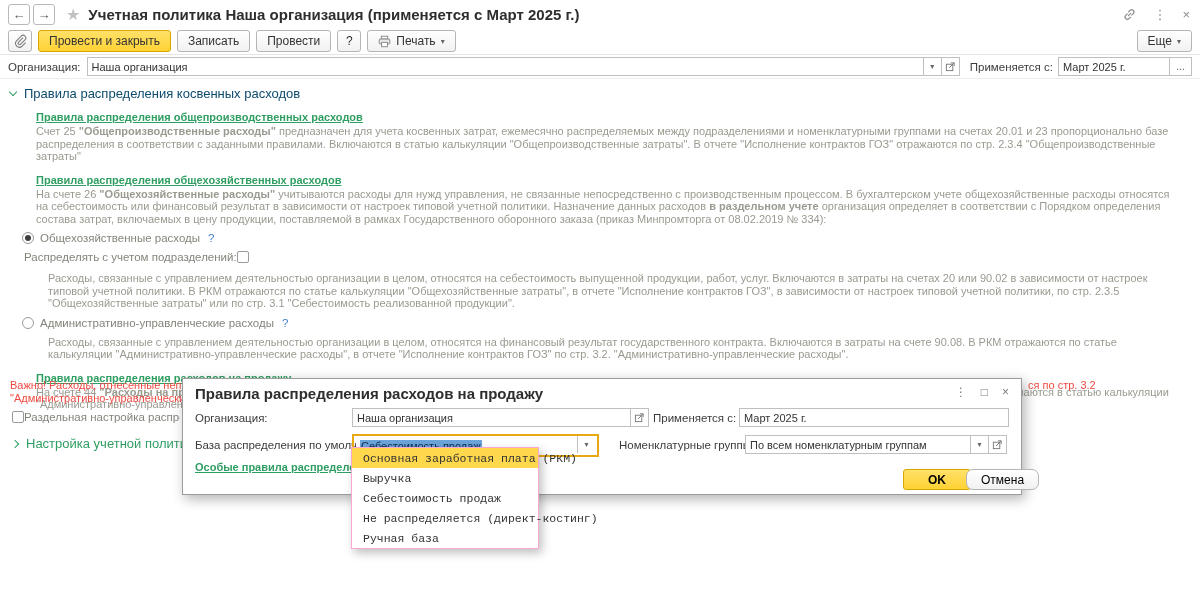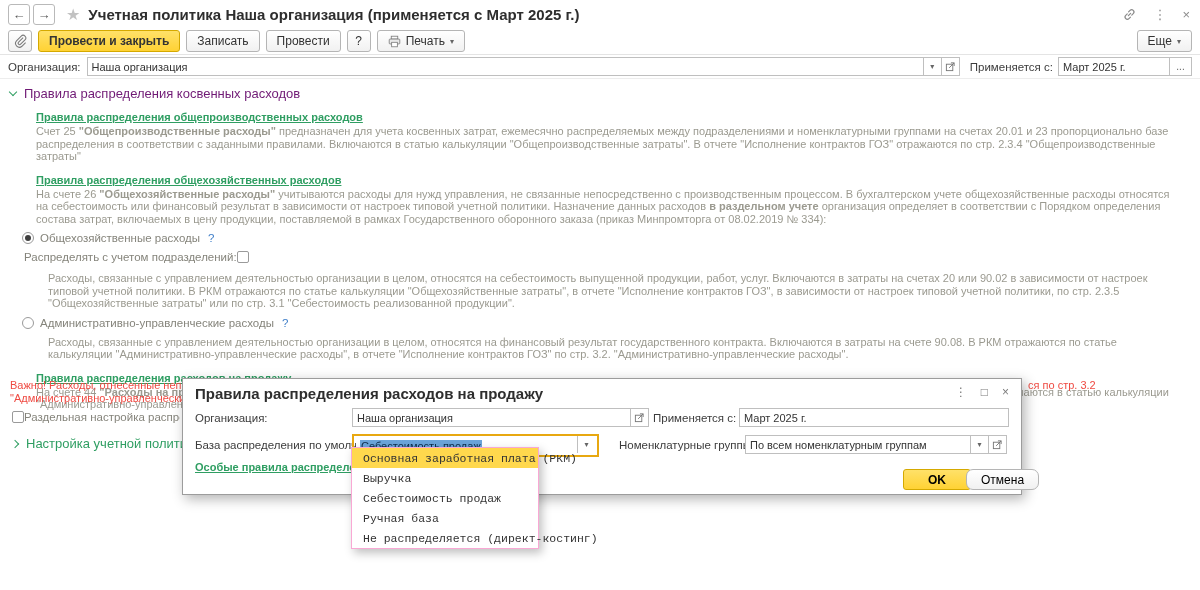--- a/index.html
+++ b/index.html
@@ -21,38 +21,38 @@
   .titlebar .spacer, .toolbar .spacer { flex:1; }
   .winicons { display:flex; align-items:center; gap:16px; color:#8b8b8b; }
   .winicons .ic { cursor:pointer; font-size:13px; line-height:1; }
   
   .toolbar { height:27px; display:flex; align-items:center; gap:6px; padding:0 8px; border-bottom:1px solid #e4e4e4; }
   .btn {
     display:inline-flex; align-items:center; justify-content:center; gap:5px;
     height:22px; padding:0 10px; border:1px solid #b5b5b5; border-radius:3px;
     background:linear-gradient(#ffffff,#f1f1f1); font-size:12px; color:#333; cursor:pointer; white-space:nowrap;
   }
-  .btn.primary { background:linear-gradient(#ffe169,#ffd234); border-color:#d5a900; font-weight:bold; }
+  .btn.primary { background:linear-gradient(#ffe169,#ffd234); border-color:#d5a900; font-weight:normal; }
   .btn.square { width:24px; padding:0; }
   .caret { font-size:8px; color:#666; }
   
   .orgrow { height:24px; display:flex; align-items:center; padding:0 8px; border-bottom:1px solid #ededed; }
   .lbl { font-size:11.5px; color:#3c3c3c; white-space:nowrap; }
   .inp {
     height:19px; border:1px solid #bfbfbf; background:#fff; color:#333;
     font-size:11px; padding:0 4px; display:flex; align-items:center; overflow:hidden; white-space:nowrap;
   }
   .inp-btn {
     width:18px; height:19px; border:1px solid #bfbfbf; border-left:none; background:#fff;
     display:inline-flex; align-items:center; justify-content:center; color:#666; font-size:8px; cursor:pointer; flex:none;
   }
   .grow { flex:1; }
   
   .content { position:absolute; top:80px; left:0; right:0; bottom:0; padding:4px 10px 0 10px; }
-  .section-head { display:flex; align-items:center; gap:8px; color:#701a75; font-size:13px; margin:2px 0 10px 0; cursor:pointer; }
+  .section-head { display:flex; align-items:center; gap:8px; color:#0c4a6e; font-size:13px; margin:2px 0 10px 0; cursor:pointer; }
   .chev { display:inline-block; width:6px; height:6px; border-right:1.6px solid #2f9e62; border-bottom:1.6px solid #2f9e62; }
   .chev.down { transform:rotate(45deg); margin-top:-3px; }
   .chev.right { transform:rotate(-45deg); margin-left:2px; }
   .doc-link { display:inline-block; margin:6px 0 1px 26px; color:#2f9e62; font-weight:bold; text-decoration:underline; font-size:11px; cursor:pointer; }
   .para { margin:1px 14px 5px 26px; color:#9b9a90; font-size:11px; line-height:12.5px; }
   .para b { font-weight:bold; }
   .sub { margin-left:38px; }
   .radio-row { display:flex; align-items:center; gap:6px; margin:7px 0 7px 12px; color:#85847b; font-size:11.5px; cursor:pointer; }
   .rb { width:12px; height:12px; border:1px solid #9a9a9a; border-radius:50%; background:#fff; flex:none; }
   .rb.on::after { content:""; display:block; width:6px; height:6px; border-radius:50%; background:#3f3f3f; margin:2px auto; }
@@ -265,15 +265,15 @@
 
   <a class="m-link">Особые правила распределения</a>
   <button class="m-btn ok">OK</button>
   <button class="m-btn cancel">Отмена</button>
 </div>
 
 <div class="dropdown">
   <div class="dd-item hl">Основная заработная плата (РКМ)</div>
   <div class="dd-item">Выручка</div>
   <div class="dd-item">Себестоимость продаж</div>
+  <div class="dd-item">Не распределяется (директ-костинг)</div>
   <div class="dd-item">Ручная база</div>
-  <div class="dd-item">Не распределяется (директ-костинг)</div>
 </div>
 
 </body></html>

